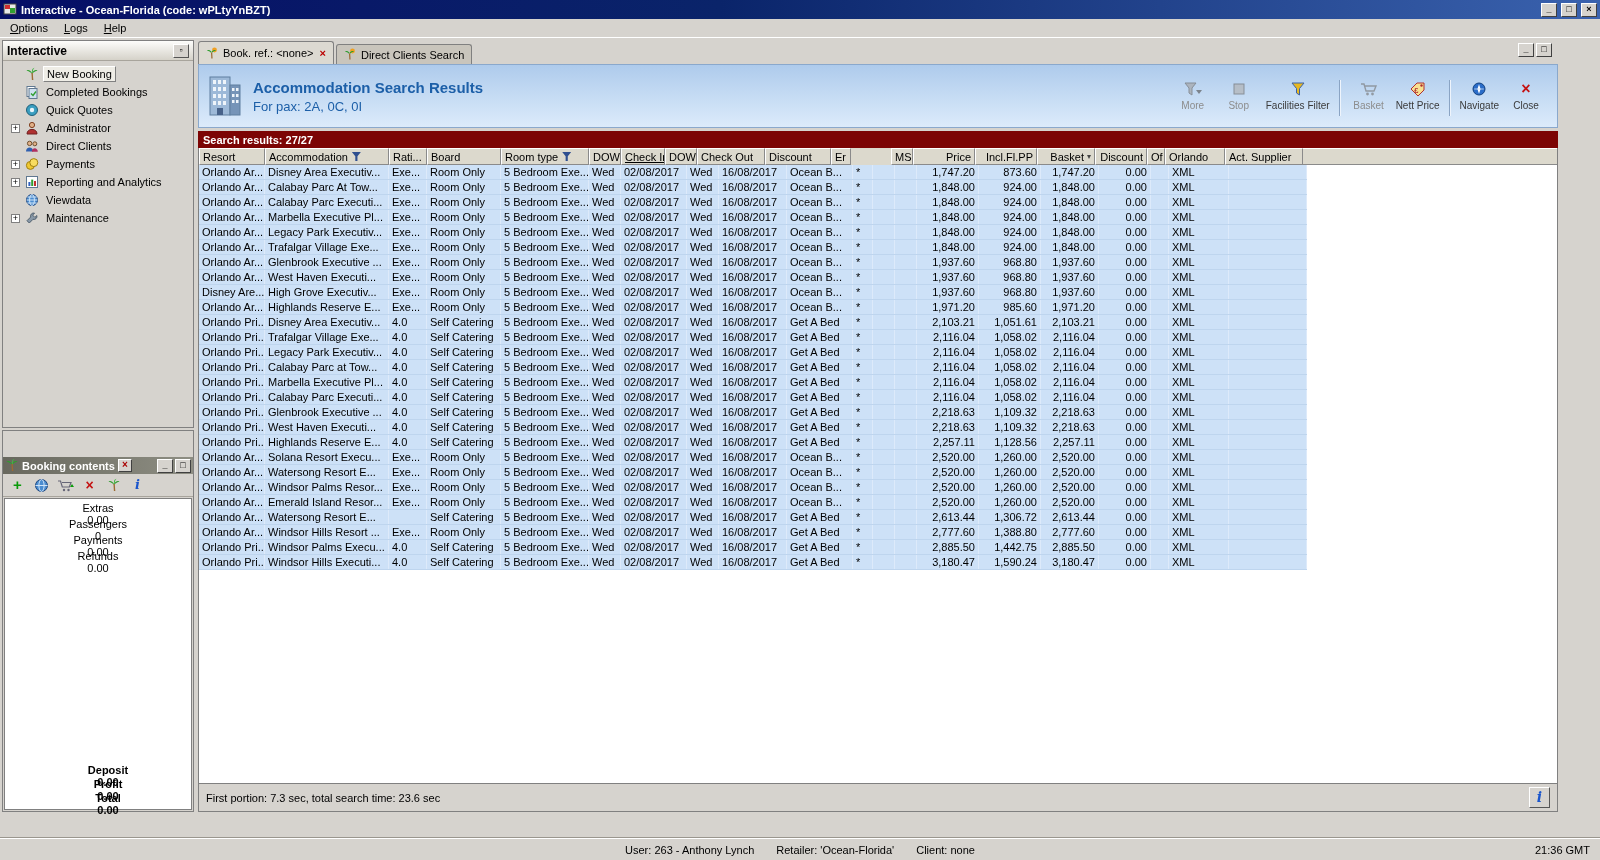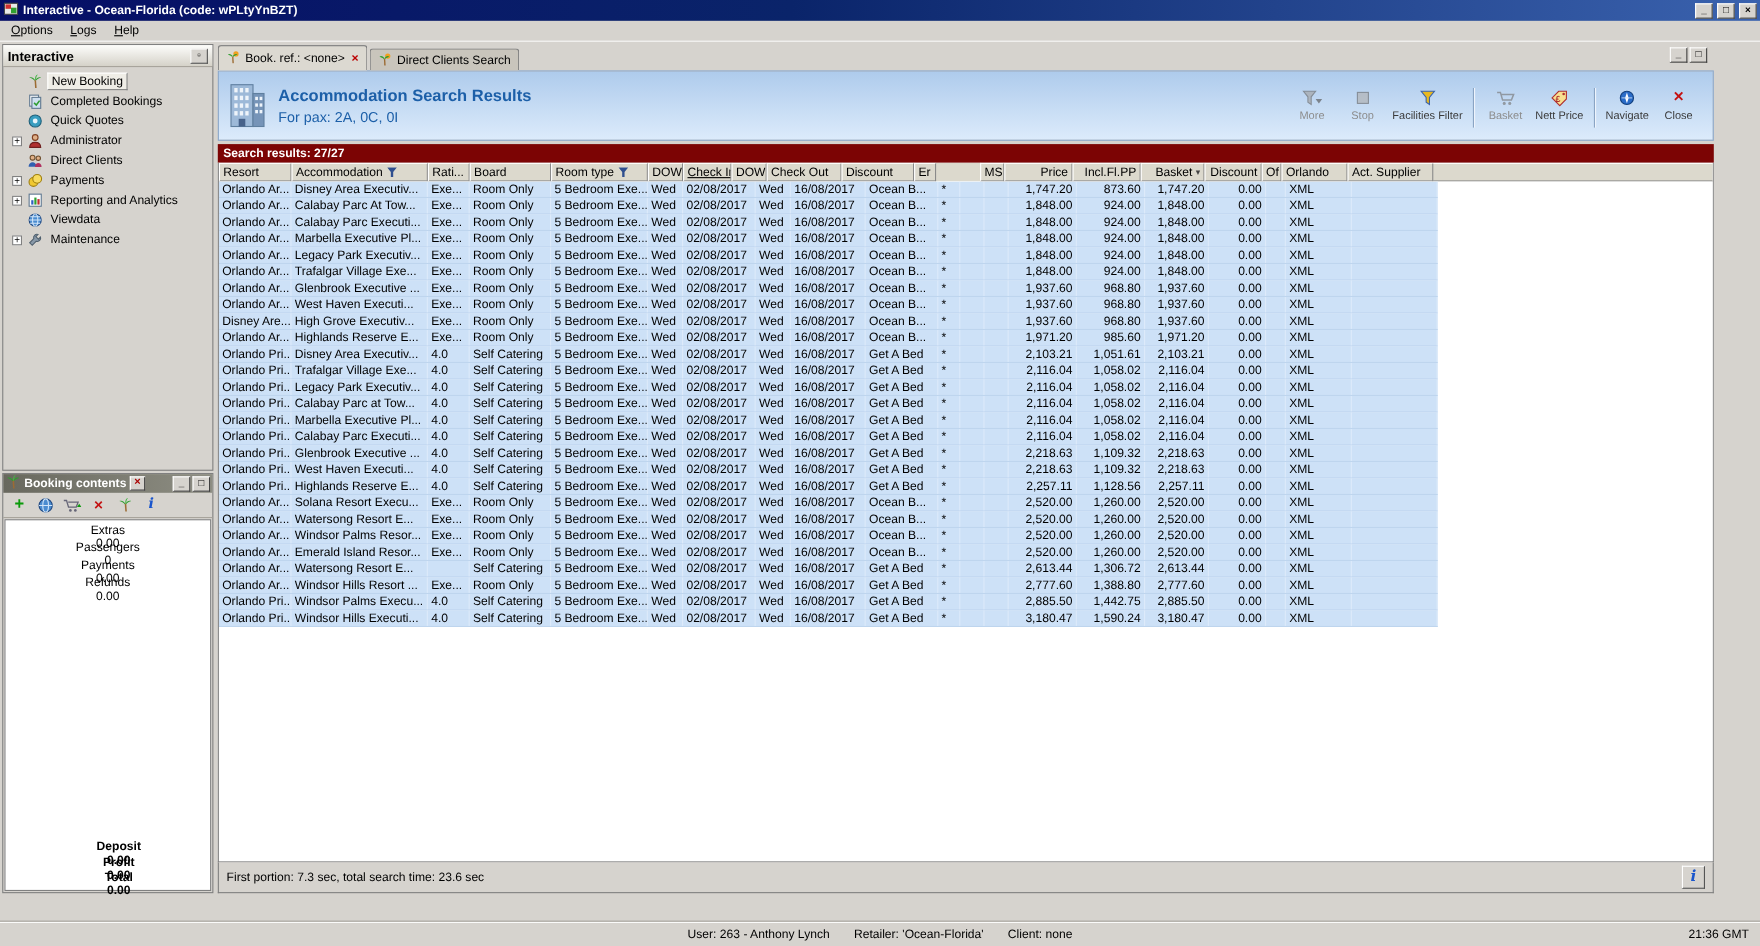--- a/index.html
+++ b/index.html
@@ -32,21 +32,21 @@
   .expand-box{width:9px;height:9px;border:1px solid #808080;background:#fff;font-size:9px;line-height:7px;
     text-align:center;flex:none;}
   .nav-icon{width:15px;height:15px;flex:none;display:inline-flex;align-items:center;justify-content:center;}
   .nav-label{white-space:nowrap;padding:1px 3px;}
   .nav-item.selected .nav-label{background:#efede6;border:1px solid;border-color:#fff #808080 #808080 #fff;}
 
   
   .booking-panel{position:absolute;left:2px;top:392px;width:192px;height:382px;border:1px solid #808080;
     background:#d6d3ce;display:flex;flex-direction:column;}
   .bp-titlebar{height:17px;background:linear-gradient(90deg,#68685e,#8e8e83);color:#fff;display:flex;
-    align-items:center;gap:3px;padding:0 2px;font-weight:bold;flex:none;}
+    align-items:center;gap:3px;padding:0 2px;font-weight:bold;flex:none;margin-top:26px;}
   .bp-x{width:14px;height:13px;background:#d6d3ce;border:1px solid;border-color:#fff #404040 #404040 #fff;
     color:#a00;font-weight:bold;font-size:10px;line-height:10px;text-align:center;}
   .bp-winbtns{margin-left:auto;display:flex;gap:2px;}
   .bp-toolbar{height:23px;display:flex;align-items:center;gap:7px;padding:2px 6px;flex:none;
     border-bottom:1px solid #a8a49c;}
   .bp-tool{width:17px;height:17px;display:inline-flex;align-items:center;justify-content:center;}
   .bp-list{flex:1;background:#fff;border:1px solid #808080;margin:1px;padding:3px 5px;display:flex;
     flex-direction:column;}
   .bp-row{display:flex;height:16px;align-items:center;flex-direction:column;}
   .bp-row .lbl{flex:1;}

